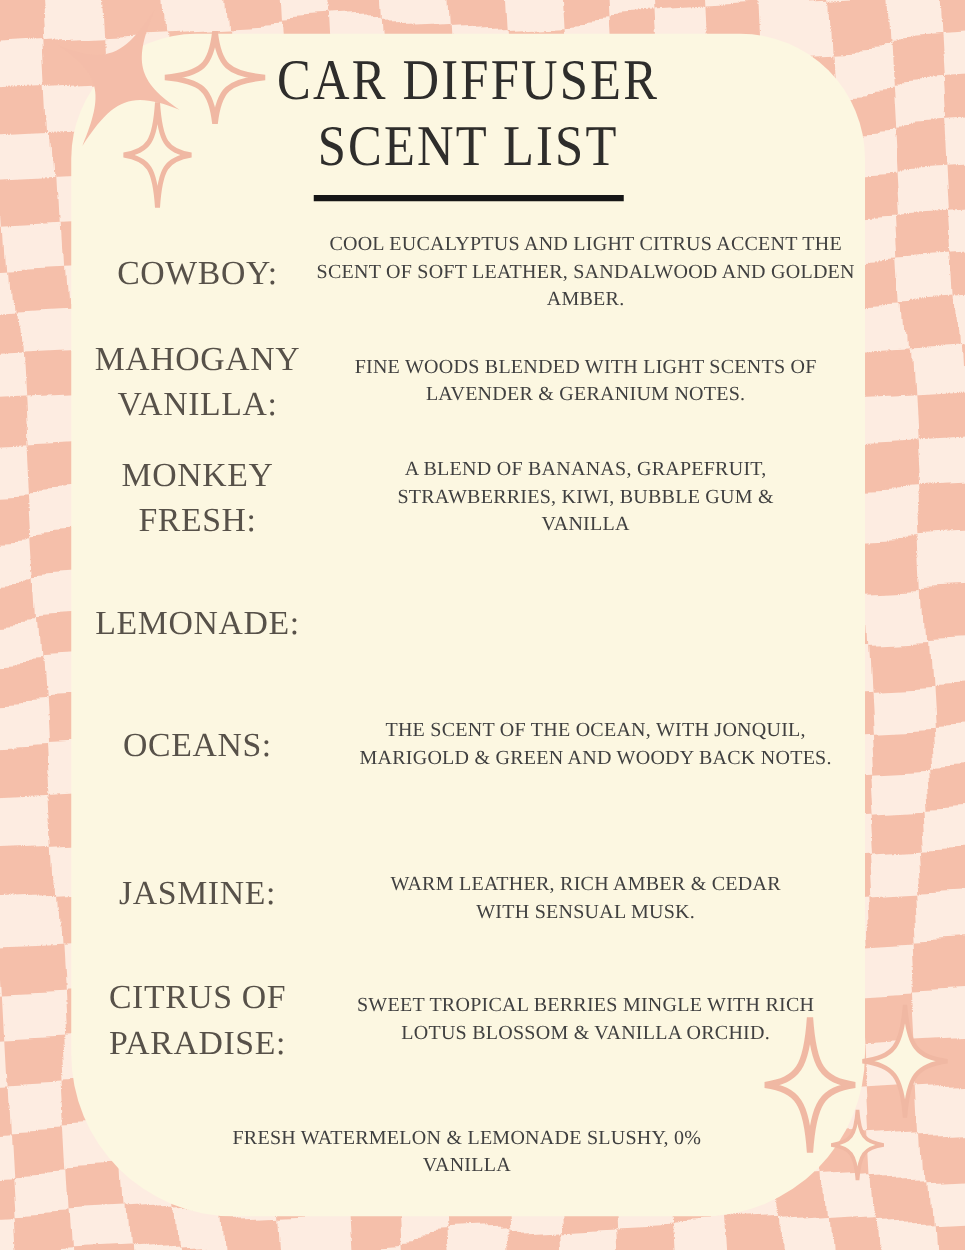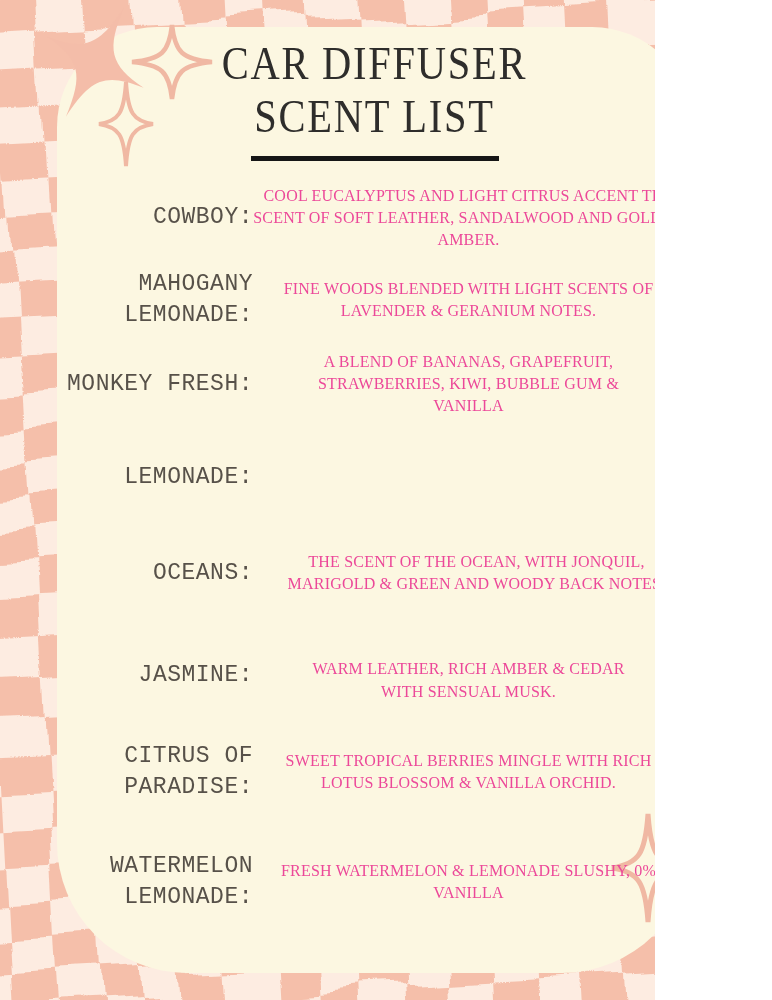--- a/index.html
+++ b/index.html
@@ -1,18 +1,18 @@
 <!DOCTYPE html>
 <html><head>
 <meta charset="utf-8">
 <style>
   html,body{margin:0;padding:0;background:#fff;}
   .stage{
     position:relative;
-    width:655px;height:1000px;
+    width:772px;height:1000px;
     overflow:hidden;
     font-family:"Liberation Serif", serif;
   }
   .bg-svg{position:absolute;left:0;top:0;width:772px;height:1000px;display:block;}
   .card{
     position:absolute;
     left:57px;top:27px;
     width:635px;height:946px;
     background:#fcf7e1;
     border-radius:100px 100px 130px 130px;
@@ -40,41 +40,40 @@
   .underline{
     width:248px;height:5px;
     background:#161616;
     margin:12px auto 0 auto;
   }
   .list{margin-top:24px;padding:0 8px 0 6px;}
   .row{display:flex;align-items:center;}
   .row .label{
     flex:0 0 190px;
     width:190px;
-    text-align:right;
+    text-align:center;
     color:#575149;
-    font-size:23px;
+    font-size:27px;
     letter-spacing:0.5px;
     line-height:1.35;
-    font-family:Liberation Mono, monospace;
   }
   .row .desc{
     flex:1;
     text-align:center;
-    color:#ec4899;
+    color:#404040;
     font-size:16px;
     letter-spacing:0.2px;
     line-height:1.38;
   }
   .row .desc .desc-inner{display:block;margin:0 auto;}
   .row:nth-child(1){margin-bottom:18px;}
   .row:nth-child(2){margin-bottom:20px;}
   .row:nth-child(3){margin-bottom:45px;}
   .row:nth-child(4){margin-bottom:58px;}
-  .row:nth-child(5){margin-bottom:52px;gap:16px;}
+  .row:nth-child(5){margin-bottom:68px;gap:16px;}
   .row:nth-child(6){margin-bottom:38px;}
   .row:nth-child(7){margin-bottom:48px;}
   .row:nth-child(1) .desc-inner{max-width:450px;}
   .row:nth-child(2) .desc-inner{max-width:400px;}
   .row:nth-child(3) .desc-inner{max-width:345px;}
   .row:nth-child(4) .desc-inner{max-width:450px;}
   .row:nth-child(5) .desc-inner{max-width:430px;}
   .row:nth-child(6) .desc-inner{max-width:355px;margin-top:11px;}
   .row:nth-child(7) .desc-inner{max-width:375px;}
   .row:nth-child(8) .desc-inner{max-width:395px;}
@@ -124,21 +123,21 @@
     <div class="underline"></div>
 
     <div class="list">
       <div class="row">
         <div class="label">COWBOY:</div>
         <div class="desc">
             <span class="desc-inner">COOL EUCALYPTUS AND LIGHT CITRUS ACCENT THE SCENT OF SOFT LEATHER, SANDALWOOD AND GOLDEN AMBER.</span>
           </div>
       </div>
       <div class="row">
-        <div class="label">MAHOGANY LEMONADE:</div>
+        <div class="label">MAHOGANY VANILLA:</div>
         <div class="desc">
             <span class="desc-inner">FINE WOODS BLENDED WITH LIGHT SCENTS OF LAVENDER &amp; GERANIUM NOTES.</span>
           </div>
       </div>
       <div class="row">
         <div class="label">MONKEY FRESH:</div>
         <div class="desc">
             <span class="desc-inner">A BLEND OF BANANAS, GRAPEFRUIT, STRAWBERRIES, KIWI, BUBBLE GUM &amp; VANILLA</span>
           </div>
       </div>
@@ -157,20 +156,19 @@
             <span class="desc-inner">WARM LEATHER, RICH AMBER &amp; CEDAR WITH SENSUAL MUSK.</span>
           </div>
       </div>
       <div class="row">
         <div class="label">CITRUS OF PARADISE:</div>
         <div class="desc">
             <span class="desc-inner">SWEET TROPICAL BERRIES MINGLE WITH RICH LOTUS BLOSSOM &amp; VANILLA ORCHID.</span>
           </div>
       </div>
       <div class="row">
-        <div class="label">WATERMELON LEMONADE:</div>
         <div class="desc">
             <span class="desc-inner">FRESH WATERMELON &amp; LEMONADE SLUSHY, 0% VANILLA</span>
           </div>
       </div>
     </div>
   </div>
 </div>
 
 </body></html>

